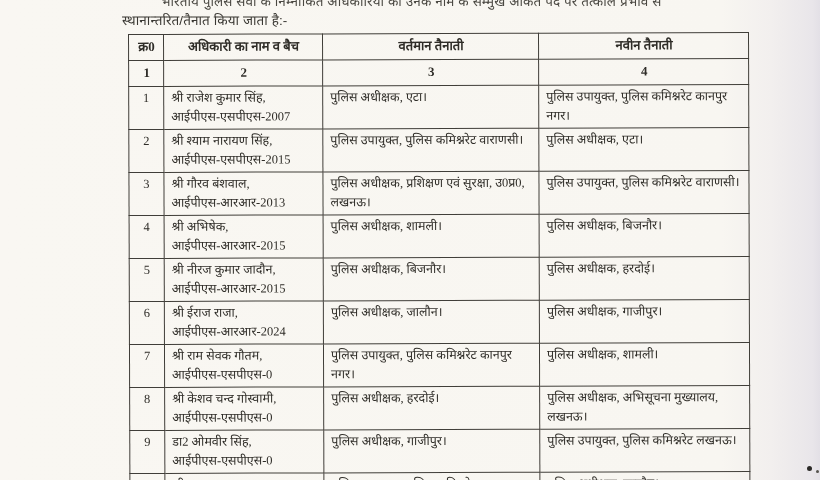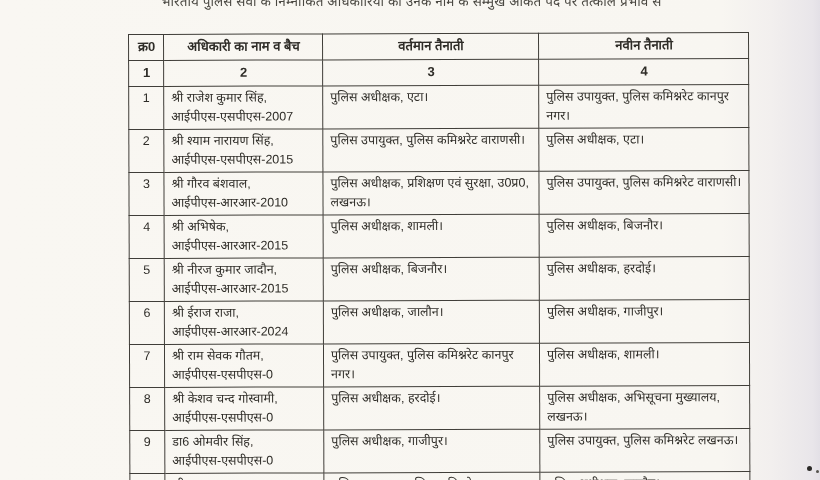--- a/index.html
+++ b/index.html
@@ -20,21 +20,21 @@
   .intro.l2 { left:122px; top:11px; }
   table.doc {
     position:absolute; left:128px; top:34px; width:620px;
     border-collapse:collapse; table-layout:fixed;
     transform:rotate(-0.18deg); transform-origin:left top;
   }
   .doc td, .doc th {
     border:1.7px solid #403e39; color:#2f2d28;
     vertical-align:top; padding:2px 6px 0 7px;
     font-size:12.5px; line-height:18.5px; overflow:hidden;
-    font-family:Liberation Sans, sans-serif;
+    font-family:Liberation Serif, serif;
   }
   .doc th { font-size:13px; font-weight:bold; text-align:center; padding-top:3px; }
   tr.hdr  { height:26px; }
   tr.nums { height:26px; }
   tr.nums td { text-align:center; font-weight:bold; font-size:13px; padding-top:3px; }
   tr.data { height:43px; }
   tr.partial { height:40px; }
   td.sno { text-align:center; padding-left:2px; padding-right:2px; }
   .ink-dot {
     position:absolute; left:807px; top:466px; width:5px; height:5px;
@@ -44,20 +44,21 @@
     position:absolute; left:816px; top:470px; width:3px; height:3px;
     background:#55534e; border-radius:50%;
   }
 </style>
 </head>
 <body>
 
 <div class="page">
 
   <div class="intro l1">भारतीय पुलिस सेवा के निम्नांकित अधिकारियों को उनके नाम के सम्मुख अंकित पद पर तत्काल प्रभाव से</div>
+  <div class="intro l2">स्थानान्तरित/तैनात किया जाता है:-</div>
 
   <table class="doc">
     <colgroup>
       <col style="width:35px">
         <col style="width:159px">
       <col style="width:216px">
         <col style="width:210px">
     </colgroup>
     <tbody>
       <tr class="hdr">
@@ -88,21 +89,21 @@
       <div class="nm">श्री श्याम नारायण सिंह,</div>
       <div class="bt">आईपीएस-एसपीएस-2015</div>
     </td>
     <td class="cur">पुलिस उपायुक्त, पुलिस कमिश्नरेट वाराणसी।</td>
     <td class="new">पुलिस अधीक्षक, एटा।</td>
   </tr>
         <tr class="data">
     <td class="sno">3</td>
     <td>
       <div class="nm">श्री गौरव बंशवाल,</div>
-      <div class="bt">आईपीएस-आरआर-2010</div>
+      <div class="bt">आईपीएस-आरआर-2013</div>
     </td>
     <td class="cur">पुलिस अधीक्षक, प्रशिक्षण एवं सुरक्षा, उ0प्र0, लखनऊ।</td>
     <td class="new">पुलिस उपायुक्त, पुलिस कमिश्नरेट वाराणसी।</td>
   </tr>
         <tr class="data">
     <td class="sno">4</td>
     <td>
       <div class="nm">श्री अभिषेक,</div>
       <div class="bt">आईपीएस-आरआर-2015</div>
     </td>
@@ -141,21 +142,21 @@
     <td>
       <div class="nm">श्री केशव चन्द गोस्वामी,</div>
       <div class="bt">आईपीएस-एसपीएस-0</div>
     </td>
     <td class="cur">पुलिस अधीक्षक, हरदोई।</td>
     <td class="new">पुलिस अधीक्षक, अभिसूचना मुख्यालय, लखनऊ।</td>
   </tr>
         <tr class="data">
     <td class="sno">9</td>
     <td>
-      <div class="nm">डा6 ओमवीर सिंह,</div>
+      <div class="nm">डा2 ओमवीर सिंह,</div>
       <div class="bt">आईपीएस-एसपीएस-0</div>
     </td>
     <td class="cur">पुलिस अधीक्षक, गाजीपुर।</td>
     <td class="new">पुलिस उपायुक्त, पुलिस कमिश्नरेट लखनऊ।</td>
   </tr>
         <tr class="partial">
         <td class="sno">10</td>
         <td>
           <div>श्री</div>
         </td>

